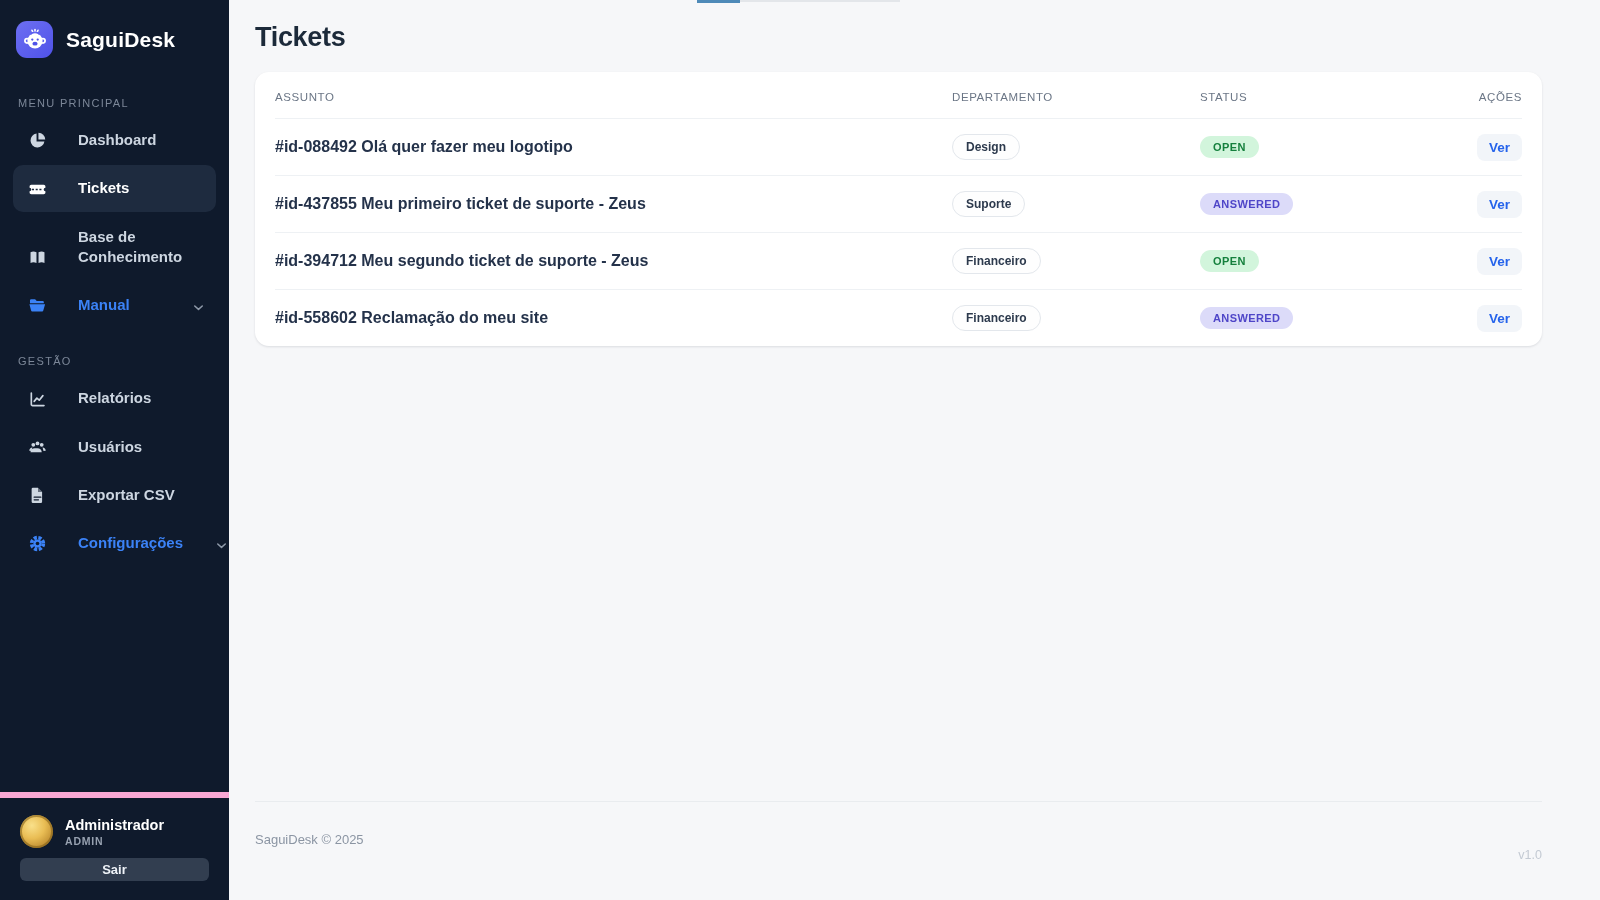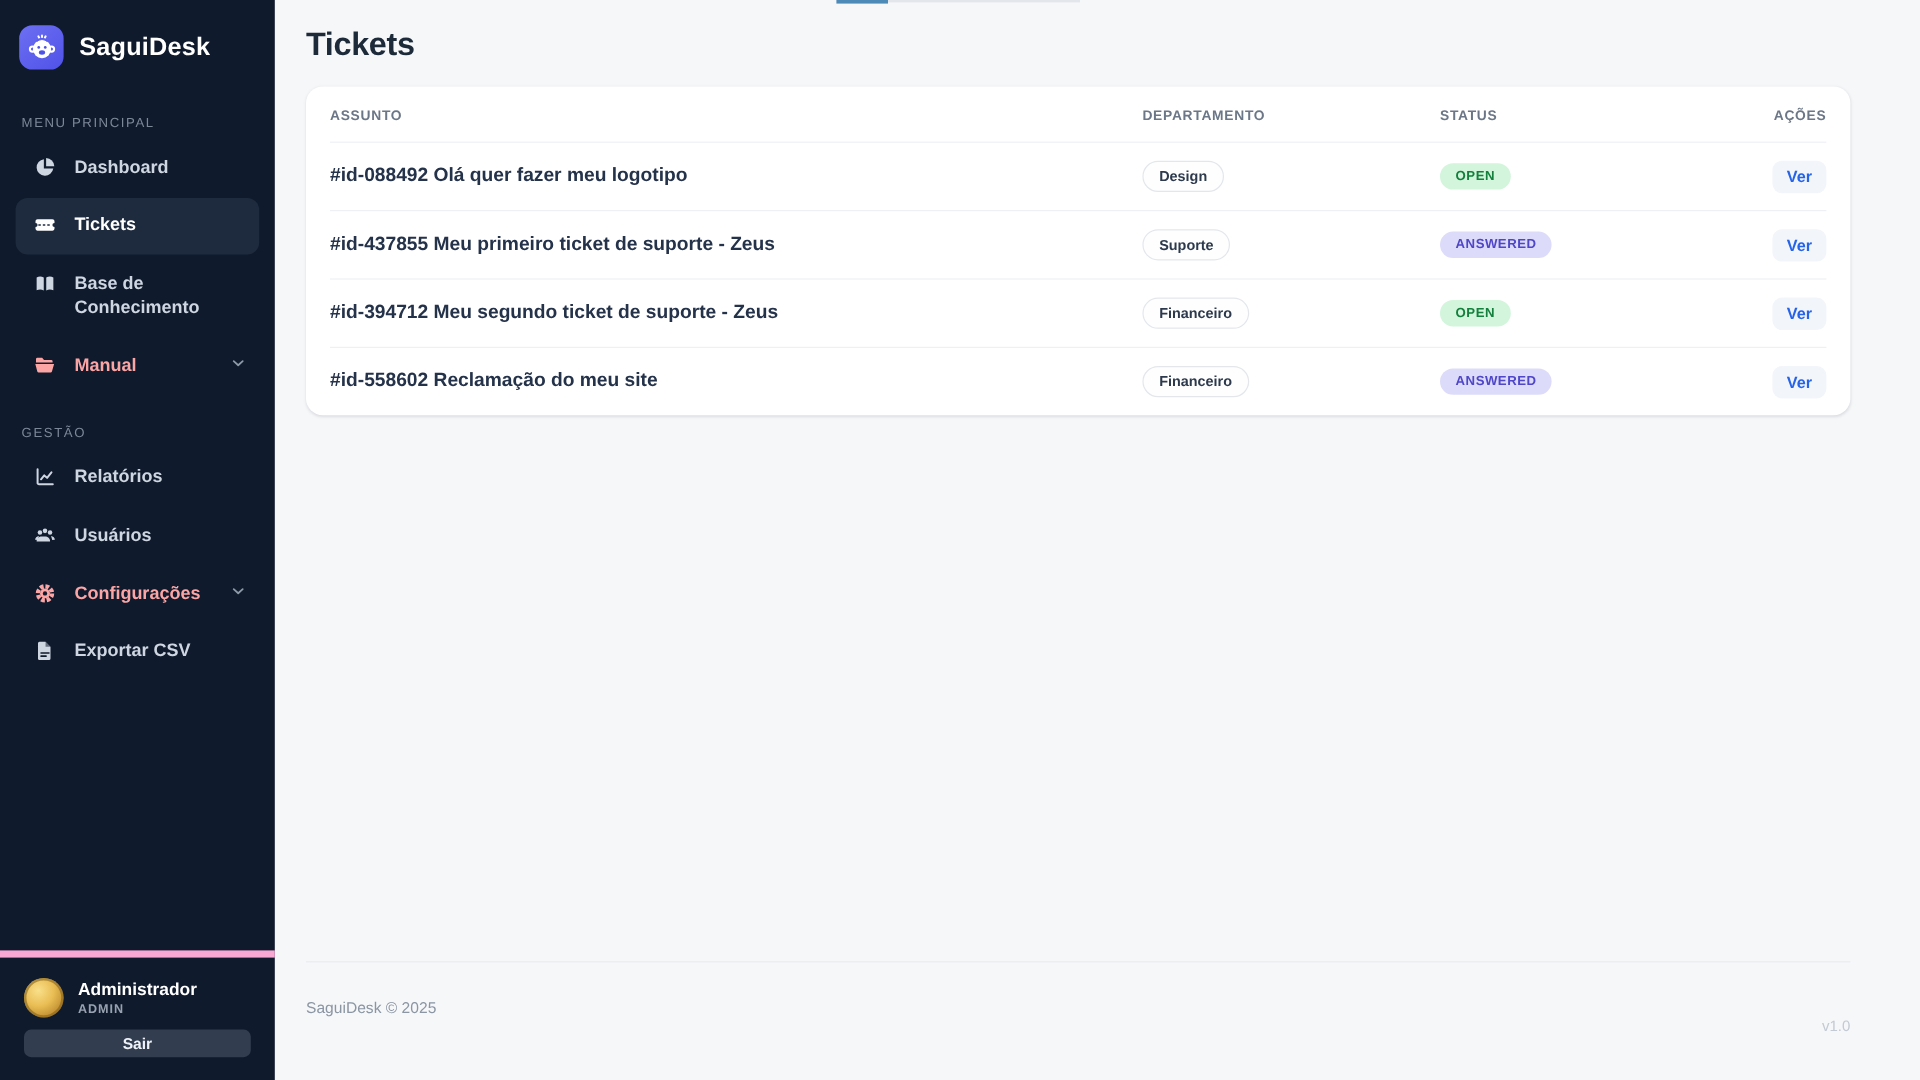--- a/index.html
+++ b/index.html
@@ -12,25 +12,25 @@
   .brand { display:flex; align-items:center; gap:13px; padding:21px 0 0 16px; }
   .logo { width:37px; height:37px; border-radius:11px; flex:0 0 37px;
           background:linear-gradient(140deg,#6d6ff2,#4f52e8);
           display:flex; align-items:center; justify-content:center; }
   .brand-name { font-size:21px; font-weight:700; color:#ffffff; letter-spacing:.2px; }
 
   .section-label { margin:39px 0 8px 18px; font-size:11px; font-weight:400;
                    letter-spacing:1.3px; color:#7c8798; text-transform:uppercase; }
   .section-label.second { margin-top:27px; }
 
-  .nav-item { display:flex; align-items:flex-start; gap:15px; margin:2px 13px;
+  .nav-item { display:flex; align-items:flex-end; gap:31px; margin:2px 13px;
               padding:13px 10px 13px 15px; border-radius:10px; color:#cdd6e1;
               font-size:15px; font-weight:600; cursor:pointer; text-decoration:none; }
   .nav-item.active { background:#1e2b3f; color:#ffffff; }
-  .nav-item.dim { color:#fca5a5; }
+  .nav-item.dim { color:#3b82f6; }
   .nicon { width:19px; height:19px; flex:0 0 19px; display:flex; align-items:center; justify-content:center; }
   .nicon svg { width:19px; height:19px; }
   .nlabel { line-height:1.35; }
   .nlabel.wrap { max-width:112px; }
   .chevron { margin-left:auto; width:15px; height:15px; color:#8e99a8; }
   .chevron svg { width:15px; height:15px; }
 
   .user-area { position:absolute; left:0; right:0; bottom:0; border-top:6px solid #f9a8d4;
                padding:17px 20px 19px; }
   .user-row { display:flex; align-items:center; gap:12px; }
@@ -47,21 +47,21 @@
   .main { flex:1; position:relative; padding:0 58px 0 26px; display:flex; flex-direction:column; }
   .top-track { position:absolute; left:511px; top:0; width:160px; height:2px; background:#e3e6ea; }
   .top-handle { position:absolute; left:468px; top:0; width:43px; height:3px; background:#4e8ab8; }
 
   .page-title { margin-top:22px; font-size:27px; font-weight:800; color:#1c2a3a; letter-spacing:-.3px; }
 
   .card { margin-top:19px; background:#ffffff; border-radius:14px; padding:0 20px;
           box-shadow:0 1px 3px rgba(16,24,40,.08), 0 1px 2px rgba(16,24,40,.04); }
   .row { display:grid; grid-template-columns:677px 248px 1fr 64px; align-items:center; }
   .thead { height:46px; padding-top:4px; }
-  .th { font-size:11.5px; font-weight:700; color:#6b7686; letter-spacing:.6px; }
+  .th { font-size:11.5px; font-weight:400; color:#6b7686; letter-spacing:.6px; }
   .th.right { justify-self:end; }
   .trow { height:57px; border-top:1px solid #eef1f4; }
 
   .subject { font-size:16px; font-weight:700; color:#24324a; }
   .pill { display:inline-block; justify-self:start; padding:5px 13px; border-radius:999px;
           font-size:12px; font-weight:700; color:#2d3a4d; background:#fefefe; border:1px solid #e3e7ec; }
   .status { display:inline-block; justify-self:start; padding:5px 13px; border-radius:999px;
             font-size:11px; font-weight:700; letter-spacing:.4px; }
   .status.open { background:#d2f5dc; color:#15803d; }
   .status.answered { background:#dcdbf9; color:#4f46c8; }
@@ -166,46 +166,46 @@
             <circle cx="12" cy="6.8" r="2.4"></circle>
             <circle cx="6.7" cy="8.6" r="2.4"></circle>
             <circle cx="17.3" cy="8.6" r="2.4"></circle>
             <path d="M3.2 17.6 c0-2.9 2.4-4.8 5.3-4.8 l3.5 0 c2.9 0 5.3 1.9 5.3 4.8 v.5 H3.2 Z"></path>
             <path d="M1.6 16.2 c0-2.3 1.7-3.9 4-4.1 l-1.2 4.4 Z M22.4 16.2 c0-2.3 -1.7-3.9 -4-4.1 l1.2 4.4 Z"></path>
           </svg>
         </span>
         <span class="nlabel">Usuários</span>
       </a>
 
+      <a class="nav-item">
+        <span class="nicon">
+          <svg viewBox="0 0 24 24" fill="currentColor">
+            <path d="M6.2 2.2 h6.4 l5.2 5.2 V20 a1.6 1.6 0 0 1 -1.6 1.6 H6.2 A1.6 1.6 0 0 1 4.6 20 V3.8 A1.6 1.6 0 0 1 6.2 2.2 Z"></path>
+            <path d="M12.6 2 v5.6 h5.6 Z" fill="#0f1a2c" opacity="0.55"></path>
+            <rect x="7" y="13.2" width="10" height="1.7" rx=".8" fill="#0f1a2c"></rect>
+            <rect x="7" y="16.6" width="7" height="1.7" rx=".8" fill="#0f1a2c"></rect>
+          </svg>
+        </span>
+        <span class="nlabel">Exportar CSV</span>
+      </a>
+
       <a class="nav-item dim">
         <span class="nicon">
           <svg viewBox="0 0 24 24">
             <circle cx="12" cy="12" r="7.4" fill="none" stroke="currentColor" stroke-width="4.6" stroke-dasharray="3.9 1.95"></circle>
             <circle cx="12" cy="12" r="5.2" fill="currentColor"></circle>
             <circle cx="12" cy="12" r="2.3" fill="#0f1a2c"></circle>
           </svg>
         </span>
         <span class="nlabel">Configurações</span>
         <span class="chevron">
           <svg viewBox="0 0 24 24" fill="none" stroke="currentColor" stroke-width="2.4" stroke-linecap="round" stroke-linejoin="round">
             <path d="M6 9.5 l6 5.5 6-5.5"></path>
           </svg>
         </span>
-      </a>
-
-      <a class="nav-item">
-        <span class="nicon">
-          <svg viewBox="0 0 24 24" fill="currentColor">
-            <path d="M6.2 2.2 h6.4 l5.2 5.2 V20 a1.6 1.6 0 0 1 -1.6 1.6 H6.2 A1.6 1.6 0 0 1 4.6 20 V3.8 A1.6 1.6 0 0 1 6.2 2.2 Z"></path>
-            <path d="M12.6 2 v5.6 h5.6 Z" fill="#0f1a2c" opacity="0.55"></path>
-            <rect x="7" y="13.2" width="10" height="1.7" rx=".8" fill="#0f1a2c"></rect>
-            <rect x="7" y="16.6" width="7" height="1.7" rx=".8" fill="#0f1a2c"></rect>
-          </svg>
-        </span>
-        <span class="nlabel">Exportar CSV</span>
       </a>
     </nav>
 
     <div class="user-area">
       <div class="user-row">
         <div class="avatar"></div>
         <div>
           <div class="user-name">Administrador</div>
           <div class="user-role">ADMIN</div>
         </div>

